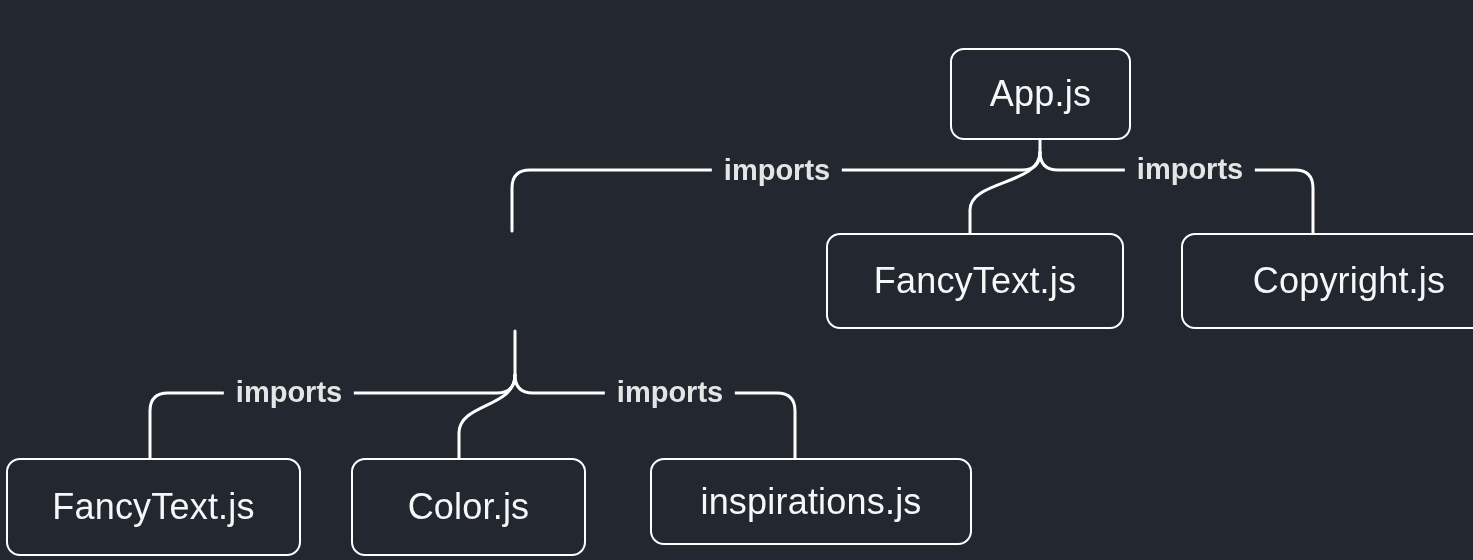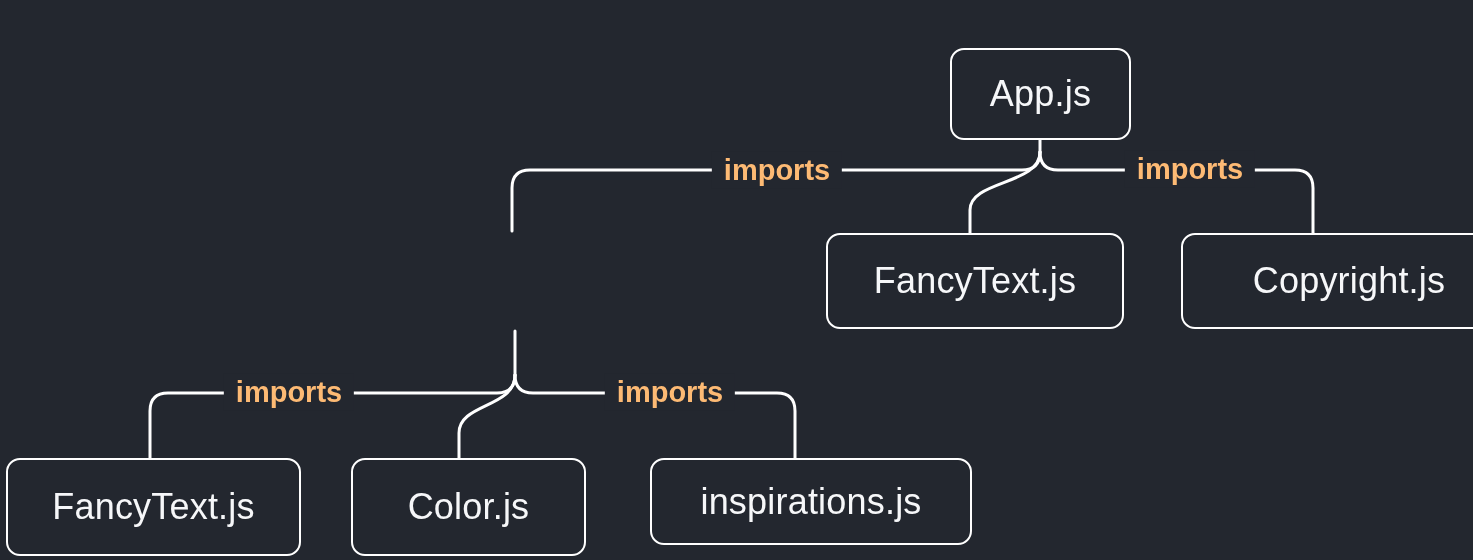--- a/index.html
+++ b/index.html
@@ -40,21 +40,21 @@
     justify-content: center;
     font-size: 36px;
     font-weight: 500;
     letter-spacing: 0.2px;
     white-space: nowrap;
   }
   .edge-label {
     position: absolute;
     transform: translate(-50%, -50%);
     background: #23272F;
-    color: #fdba74;
+    color: #e5e5e5;
     font-size: 29px;
     font-weight: 700;
     padding: 2px 12px;
     white-space: nowrap;
   }
 </style>
 </head>
 <body>
 
 <div class="stage">

